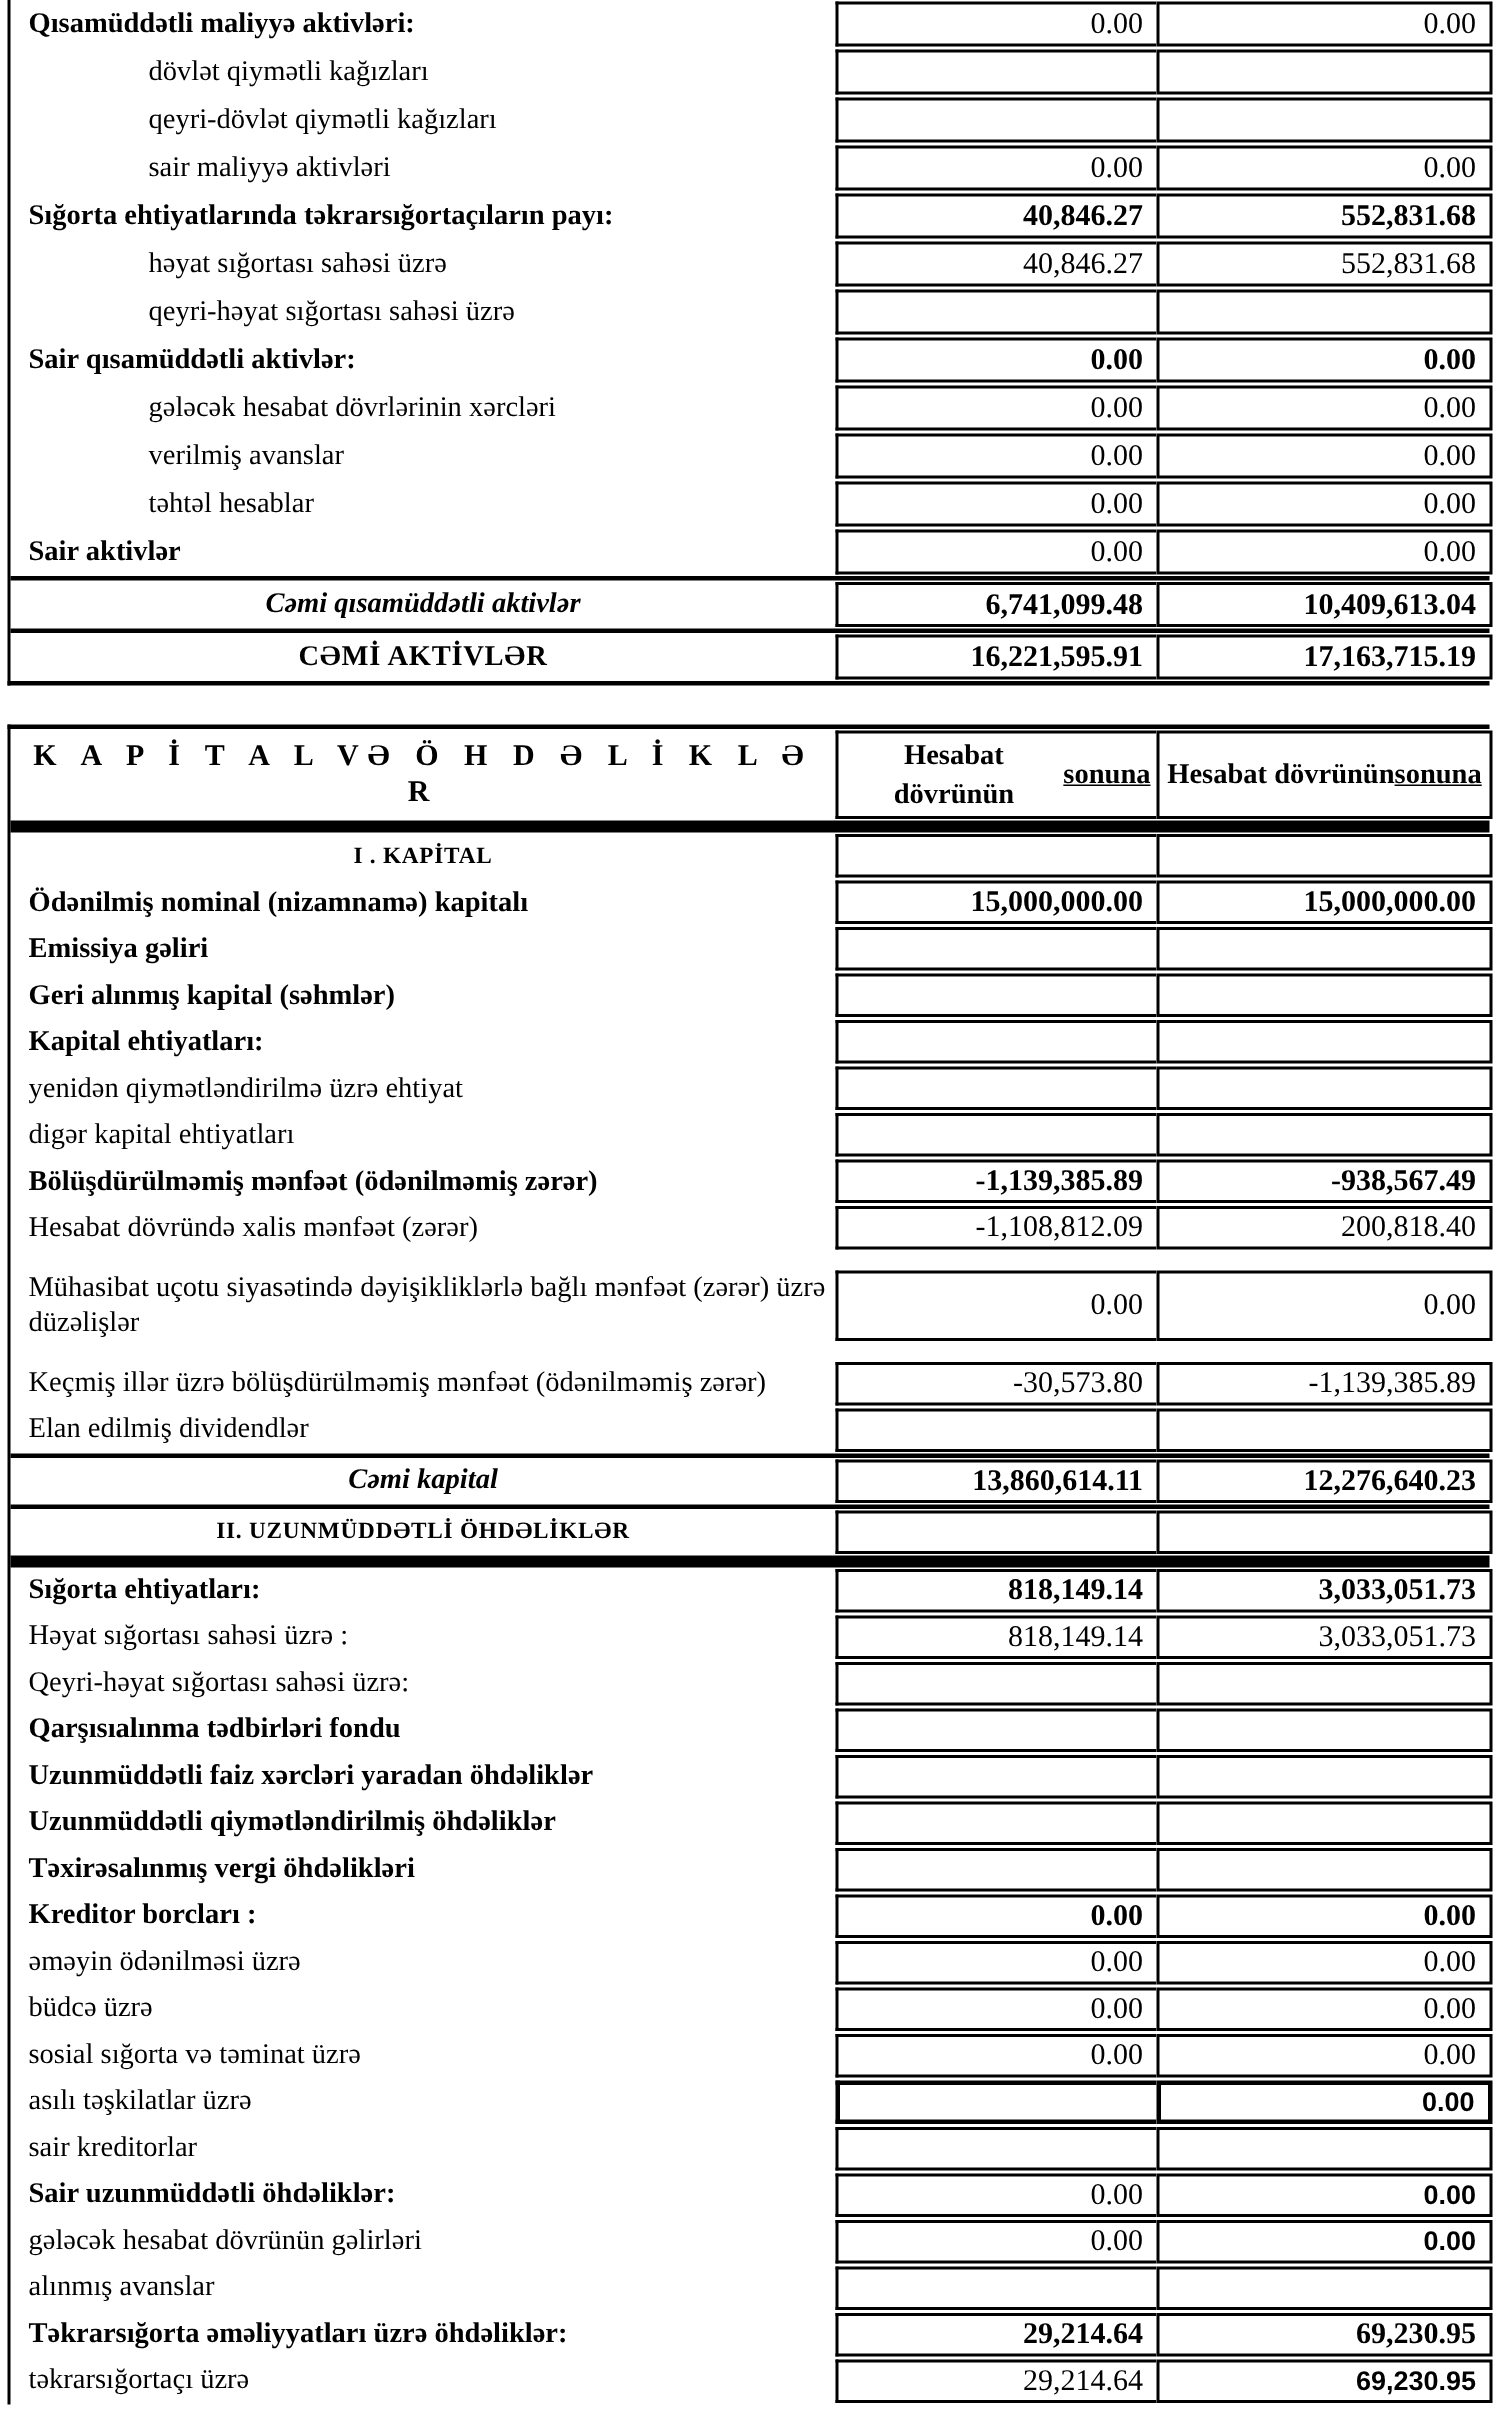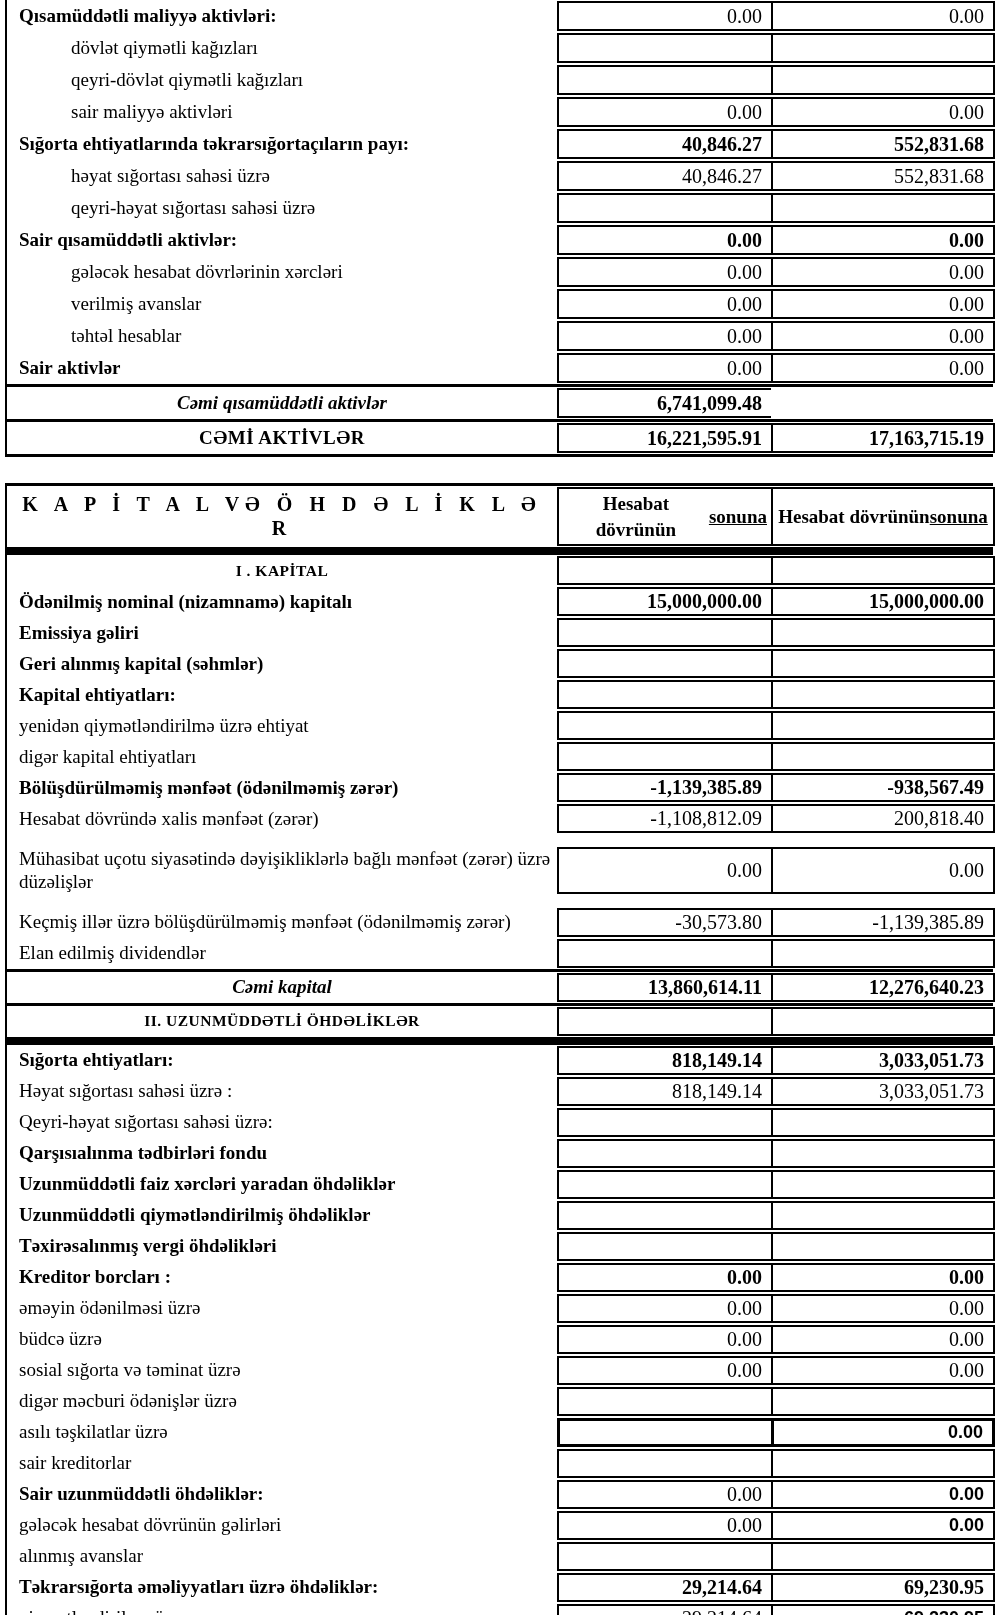--- a/index.html
+++ b/index.html
@@ -13,21 +13,21 @@
   #table1{border-bottom:3px solid #000;}
   #table2{margin-top:26px;border-top:3px solid #000;}
   .row{display:flex;min-height:32px;align-items:stretch;}
   #table2 .row{min-height:31px;}
   .row.tall{min-height:62px;margin-top:12px;}
   .row.sep-thick{border-top:3px solid #000;}
   .row.sep-thin{border-top:8px solid #000000;}
   .lbl{flex:0 0 550px;box-sizing:border-box;display:flex;align-items:center;
        padding:2px 4px 2px 12px;font-weight:bold;font-size:19px;line-height:1.18;}
   .row.sub .lbl{font-weight:normal;}
-  #table1 .row.sub .lbl{padding-left:64px;text-align:center;}
+  #table1 .row.sub .lbl{padding-left:92px;text-align:center;}
   .row.total .lbl{justify-content:center;font-style:italic;padding-left:4px;text-align:center;}
   .row.grand .lbl{justify-content:center;padding-left:4px;letter-spacing:0.5px;text-align:center;}
   .row.section .lbl{justify-content:center;padding-left:4px;font-size:15.5px;letter-spacing:0.5px;text-align:center;}
   .vcol{flex:0 0 214px;display:flex;flex-direction:column;box-sizing:border-box;}
   .vcol.c2{flex:0 0 224px;}
   .box{flex:1;margin:1px 0;border:2px solid #000;box-sizing:border-box;
        display:flex;align-items:center;justify-content:flex-end;
        padding-right:9px;font-size:20px;background:#fff;}
   .vcol.c1 .box{border-right:none;}
   .box.b{font-weight:bold;}
@@ -179,20 +179,23 @@
           <div class="box">0.00</div>
         </div>
       </div>
       <div class="row total sep-thick">
         <div class="lbl">
           <span>Cəmi qısamüddətli aktivlər</span>
         </div>
         <div class="vcol c1">
           <div class="box b">6,741,099.48</div>
         </div>
+        <div class="vcol c2">
+          <div class="box b">10,409,613.04</div>
+        </div>
       </div>
       <div class="row grand sep-thick">
         <div class="lbl">
           <span>CƏMİ AKTİVLƏR</span>
         </div>
         <div class="vcol c1">
           <div class="box b">16,221,595.91</div>
         </div>
         <div class="vcol c2">
           <div class="box b">17,163,715.19</div>
@@ -488,31 +491,20 @@
         </div>
         <div class="vcol c1">
           <div class="box">0.00</div>
         </div>
         <div class="vcol c2">
           <div class="box">0.00</div>
         </div>
       </div>
       <div class="row sub">
         <div class="lbl">
-          <span>digər məcburi ödənişlər üzrə</span>
-        </div>
-        <div class="vcol c1">
-          <div class="box"></div>
-        </div>
-        <div class="vcol c2">
-          <div class="box"></div>
-        </div>
-      </div>
-      <div class="row sub">
-        <div class="lbl">
           <span>asılı təşkilatlar üzrə</span>
         </div>
         <div class="vcol c1">
           <div class="box tk"></div>
         </div>
         <div class="vcol c2">
           <div class="box b tk sans">0.00</div>
         </div>
       </div>
       <div class="row sub">
@@ -565,21 +557,21 @@
         </div>
         <div class="vcol c1">
           <div class="box b">29,214.64</div>
         </div>
         <div class="vcol c2">
           <div class="box b">69,230.95</div>
         </div>
       </div>
       <div class="row sub">
         <div class="lbl">
-          <span>qiymətləndirilmə üzrə</span>
+          <span>təkrarsığortaçı üzrə</span>
         </div>
         <div class="vcol c1">
           <div class="box">29,214.64</div>
         </div>
         <div class="vcol c2">
           <div class="box b sans">69,230.95</div>
         </div>
       </div>
     </div>
 

